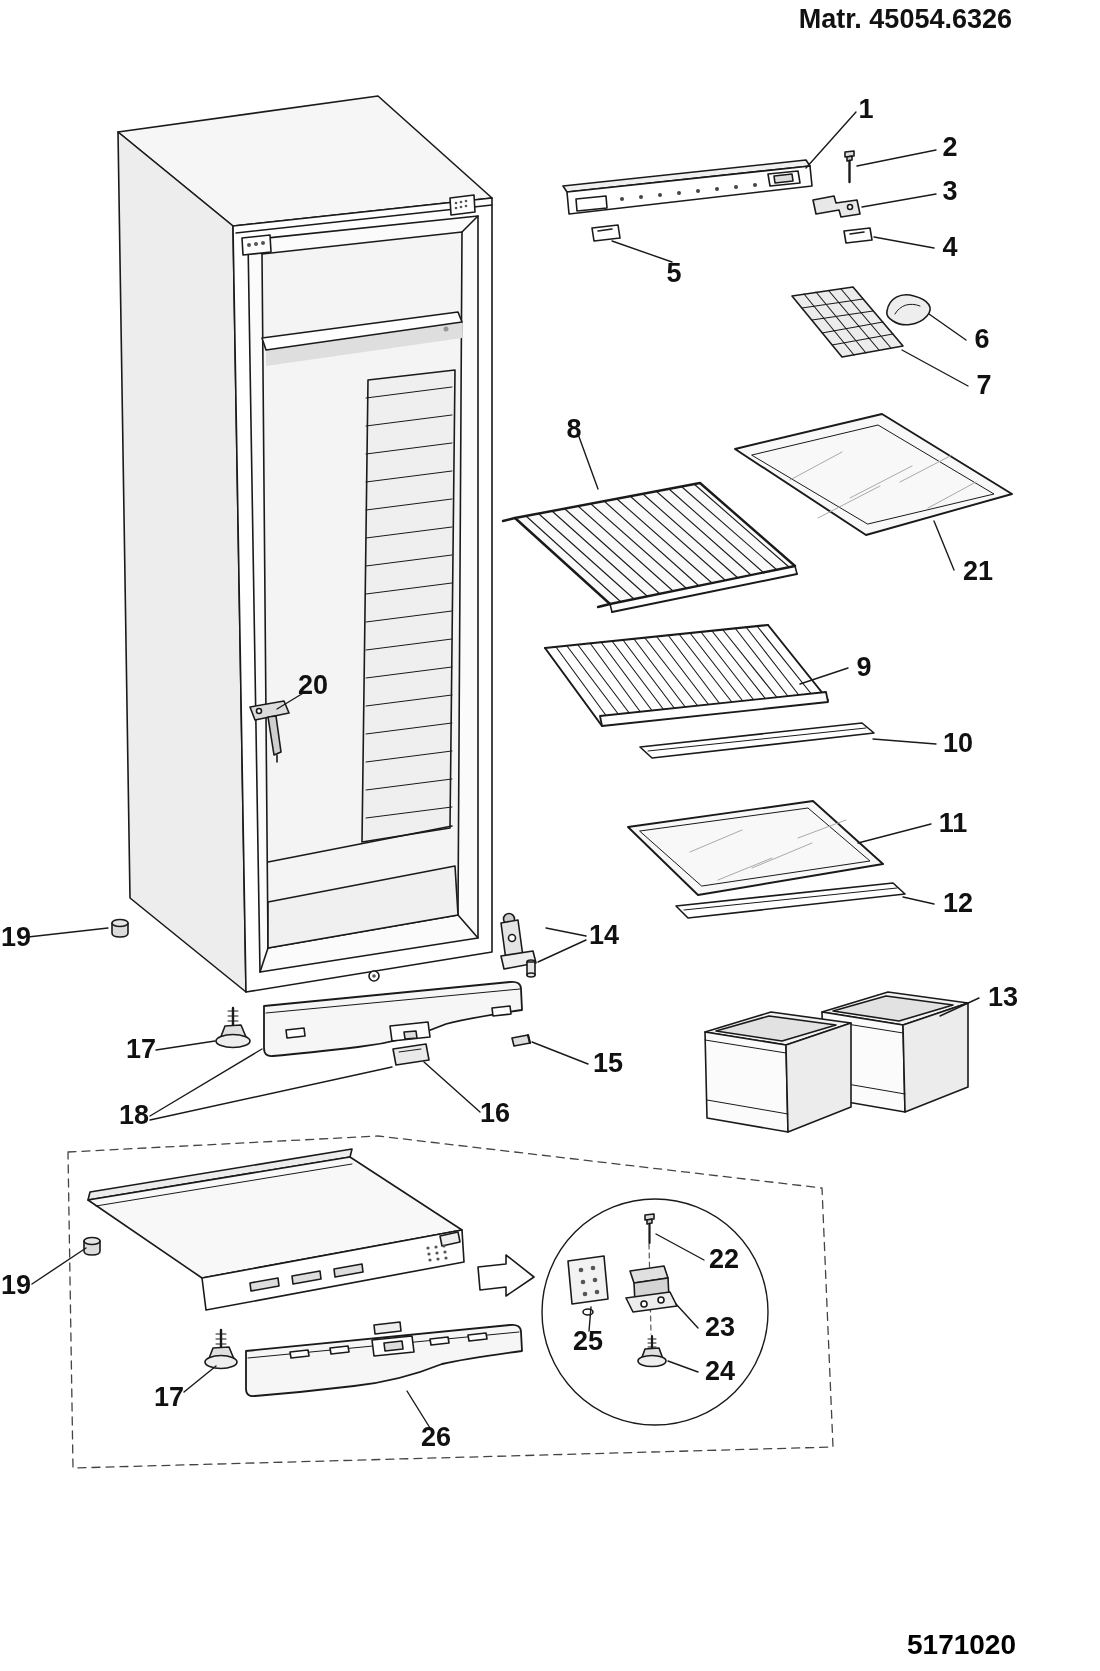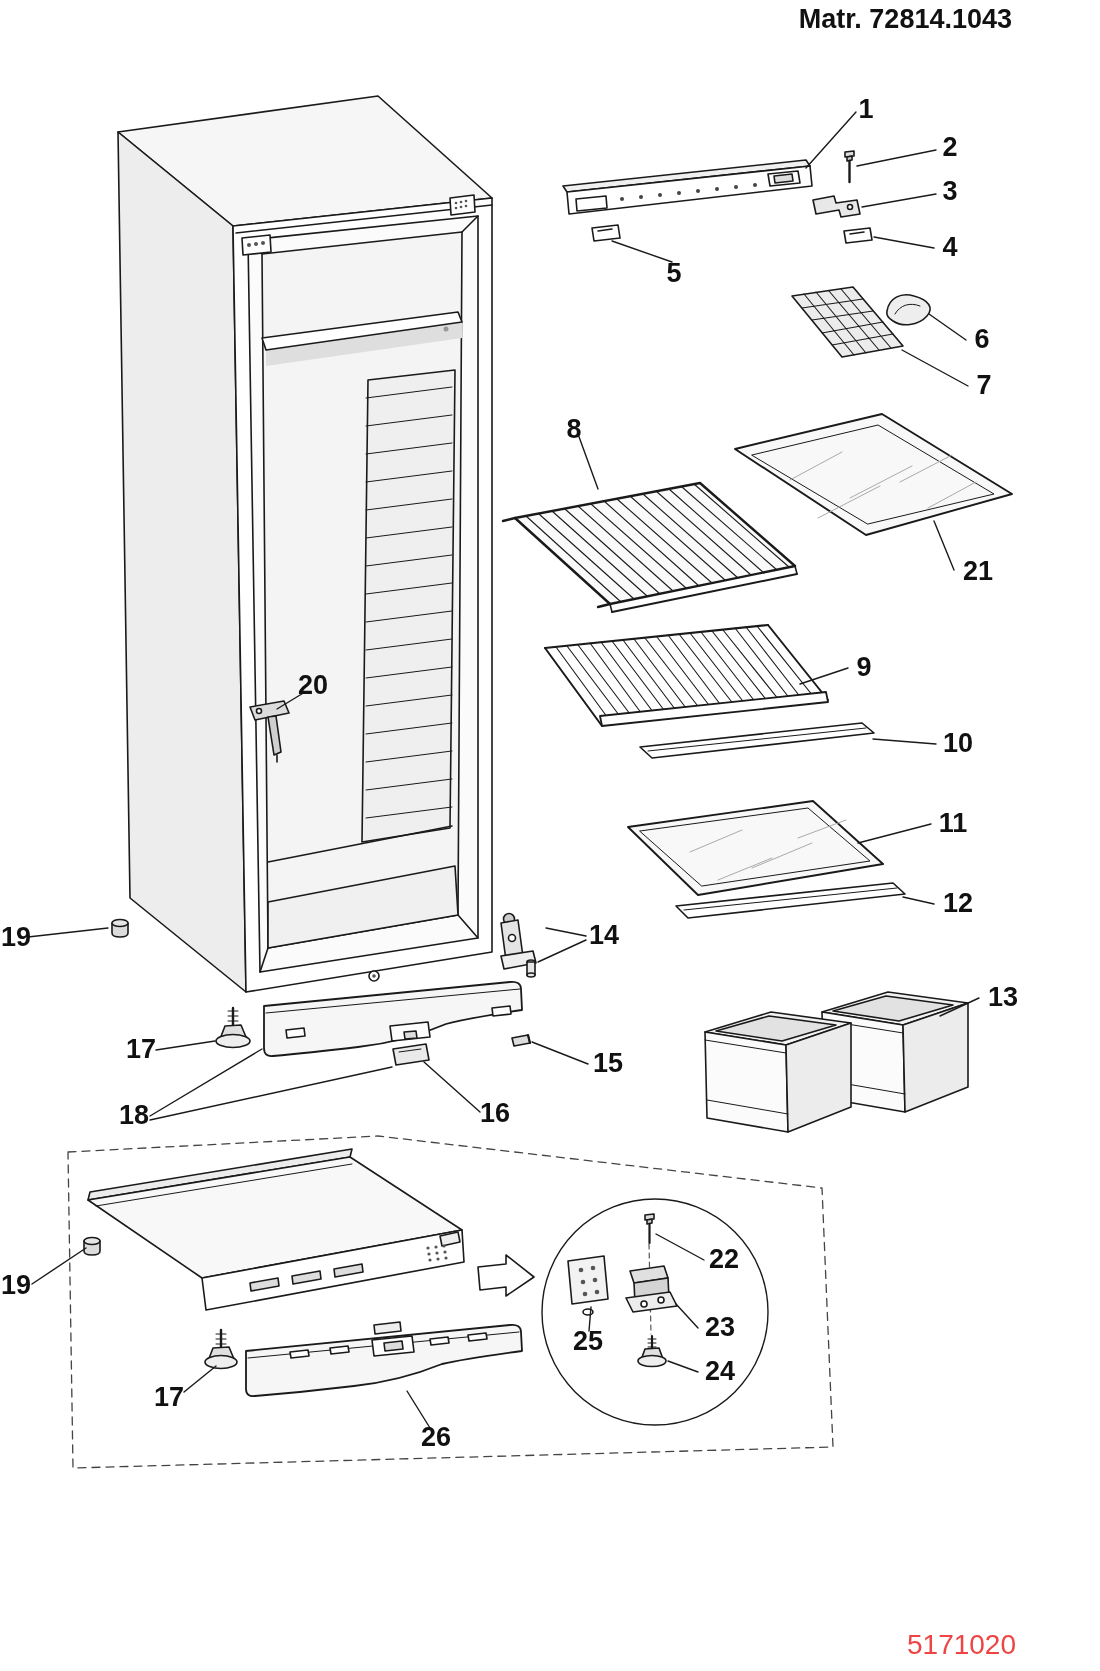--- a/index.html
+++ b/index.html
@@ -1,28 +1,28 @@
 <!DOCTYPE html>
 <html><head>
 <meta charset="utf-8">
 <style>
   * { margin:0; padding:0; box-sizing:border-box; }
   html,body { background:#ffffff; font-family:"Liberation Sans", sans-serif; }
   .page { position:relative; width:1100px; height:1671px; background:#ffffff; overflow:hidden; }
   .matr-label { position:absolute; top:4px; right:88px; font-size:27px; font-weight:bold; color:#111; }
-  .doc-code  { position:absolute; bottom:10px; right:84px; font-size:28px; font-weight:normal; color:#ef4444; }
+  .doc-code  { position:absolute; bottom:10px; right:84px; font-size:28px; font-weight:bold; color:#000000; }
   svg.diagram { position:absolute; left:0; top:0; }
   .callout { font-size:27px; font-weight:bold; fill:#111; text-anchor:middle; }
 </style>
 </head>
 <body>
 
 <div class="page">
 
-  <div class="matr-label">Matr. 72814.1043</div>
+  <div class="matr-label">Matr. 45054.6326</div>
 
   <svg class="diagram" width="1100" height="1671" viewBox="0 0 1100 1671">
     <g fill="none" stroke="#1a1a1a" stroke-width="1.6" stroke-linejoin="round" stroke-linecap="round">
 
       <g>
         <polygon points="118,132 378,96 492,198 233,226" fill="#f6f6f6"></polygon>
         <polygon points="118,132 233,226 246,992 130,898" fill="#ededed"></polygon>
         <polygon points="233,226 492,198 492,952 246,992" fill="#ffffff"></polygon>
         <line x1="236" y1="233" x2="492" y2="205"></line>
 

